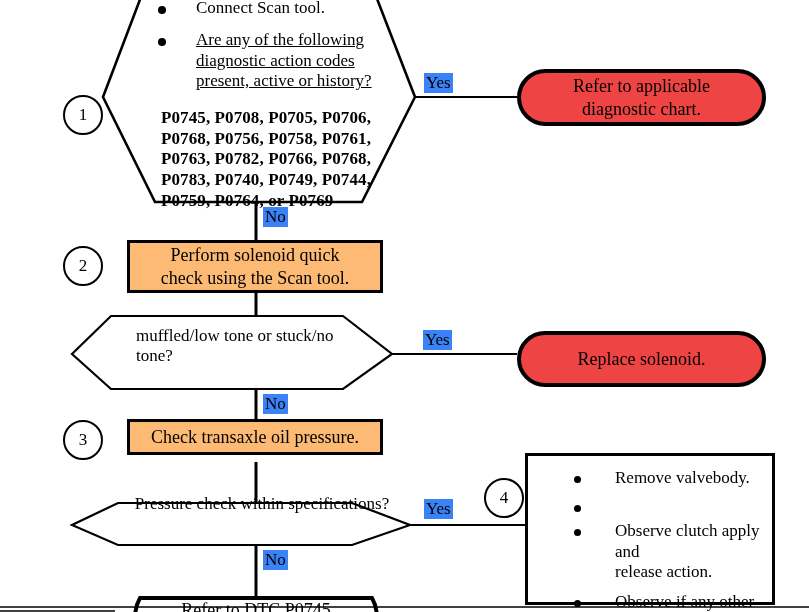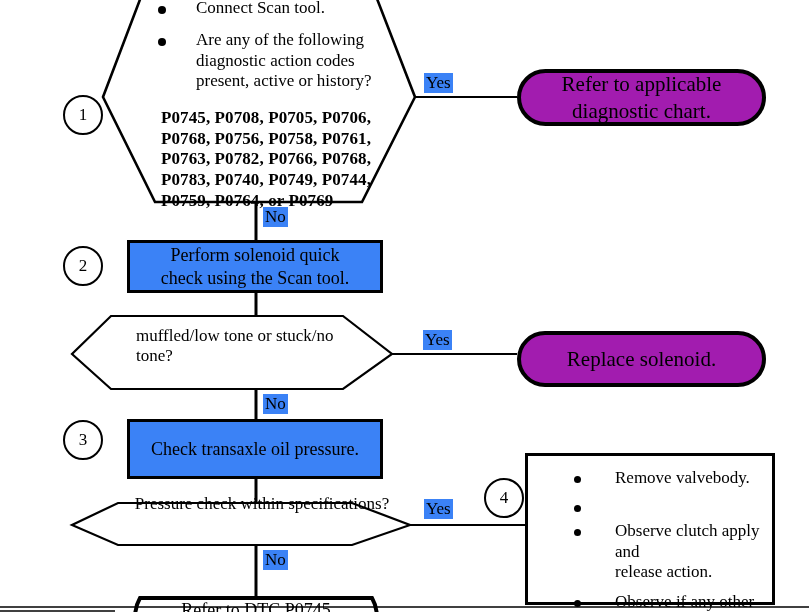--- a/index.html
+++ b/index.html
@@ -38,40 +38,40 @@
     align-items: center;
     justify-content: center;
     font-size: 17px;
     background: #fff;
   }
   
   .process-box {
     position: absolute;
     border: 3px solid #000;
     box-sizing: border-box;
-    background: #3b82f6;
+    background: #fdba74;
     display: flex;
     align-items: center;
     justify-content: center;
     text-align: center;
     font-size: 18px;
     line-height: 1.25;
   }
   
   .terminator {
     position: absolute;
     border: 4px solid #000;
     border-radius: 999px;
     box-sizing: border-box;
-    background: #a21caf;
+    background: #ef4444;
     display: flex;
     align-items: center;
     justify-content: center;
     text-align: center;
-    font-size: 21px;
+    font-size: 18px;
     line-height: 1.25;
   }
   
   .bullet-box {
     position: absolute;
     border: 3px solid #000;
     box-sizing: border-box;
     background: #fff;
     padding: 12px 10px 10px 14px;
     font-size: 17px;
@@ -175,21 +175,21 @@
     <span>4</span>
   </div>
 
   <div class="hex1-bullets" style="left:158px; top:-2px; width:230px;">
     <div class="hex1-row">
       <span class="hex1-dot"></span>
       <span style="font-size:17px;">Connect Scan tool.</span>
     </div>
     <div class="hex1-row">
       <span class="hex1-dot"></span>
-      <span style="font-size:17px; line-height:1.22;">
+      <span style="font-size:17px; line-height:1.22;text-decoration:underline;">
         <span>Are any of the following</span><br>
         <span>diagnostic action codes</span><br>
         <span>present, active or history?</span>
       </span>
     </div>
   </div>
 
   <div class="dtc-list" style="left:161px; top:108px; width:240px;">
     <div>P0745, P0708, P0705, P0706,</div>
     <div>P0768, P0756, P0758, P0761,</div>
@@ -219,21 +219,21 @@
     <div>muffled/low tone or stuck/no</div>
     <div>tone?</div>
   </div>
   <div class="edge-label" style="left:423px; top:330px;">Yes</div>
   <div class="edge-label" style="left:263px; top:394px;">No</div>
 
   <div class="terminator" style="left:517px; top:331px; width:249px; height:56px;">
     <span>Replace solenoid.</span>
   </div>
 
-  <div class="process-box" style="left:127px; top:419px; width:256px; height:60px;">
+  <div class="process-box" style="left:127px; top:419px; width:256px; height:36px;">
     <span>Check transaxle oil pressure.</span>
   </div>
 
   <div class="hex-text" style="left:112px; top:494px; width:300px; text-align:center;">
     <span>Pressure check within specifications?</span>
   </div>
   <div class="edge-label" style="left:424px; top:499px;">Yes</div>
   <div class="edge-label" style="left:263px; top:550px;">No</div>
 
   <div class="bullet-box" style="left:525px; top:453px; width:250px; height:152px;padding-left:36px;">

